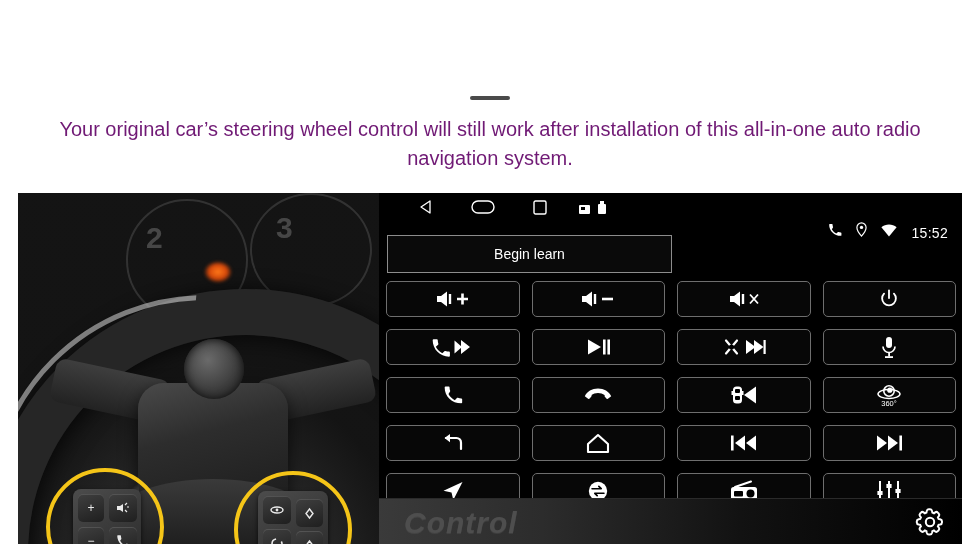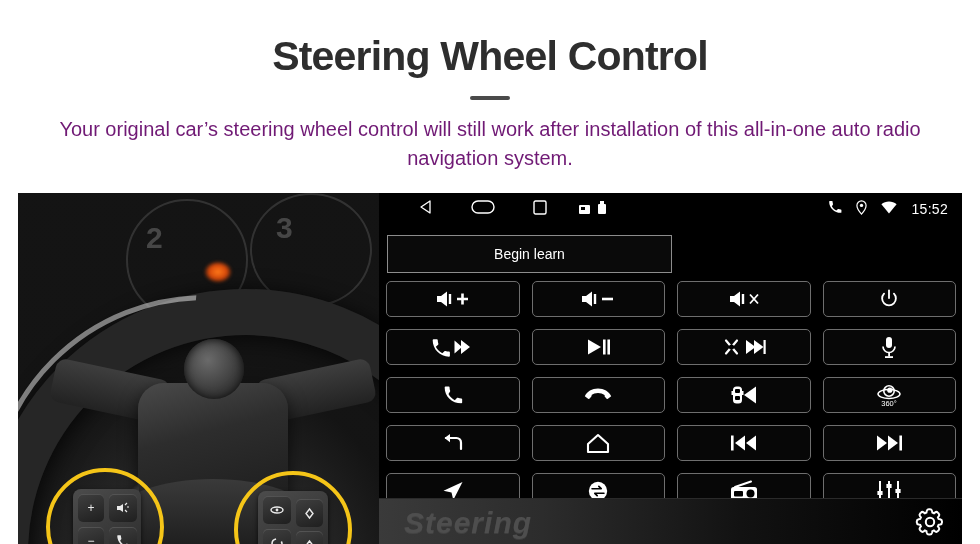--- a/index.html
+++ b/index.html
@@ -84,21 +84,21 @@
   .ring{position:absolute;border-radius:50%;border:4px solid #f5c518;box-sizing:border-box;}
   .ring.left{left:28px;top:275px;width:118px;height:118px;}
   .ring.right{left:216px;top:278px;width:118px;height:118px;}
 
   
   .screen{
     position:absolute;left:379px;top:193px;width:583px;height:351px;background:#000;
   }
   .statusbar{position:absolute;left:0;top:0;width:583px;height:32px;}
   .nav-icons{position:absolute;left:40px;top:0;height:32px;display:flex;align-items:center;gap:38px;}
-  .sb-right{position:absolute;right:14px;top:0;height:32px;display:flex;align-items:center;gap:14px;}
+  .sb-right{position:absolute;right:14px;top:16px;height:32px;display:flex;align-items:flex-end;gap:14px;}
   .clock{color:#fff;font-size:14px;letter-spacing:.3px;}
   .sys-icons{position:absolute;left:200px;top:0;height:32px;display:flex;align-items:center;gap:8px;}
 
   .learn-btn{
     position:absolute;left:8px;top:42px;width:283px;height:36px;
     border:1px solid #8c8c8c;border-radius:0;background:#0a0a0a;color:#fff;
     font-size:14px;display:flex;align-items:center;justify-content:center;
   }
   .grid{
     position:absolute;left:7px;top:88px;width:570px;
@@ -119,21 +119,20 @@
     position:absolute;left:25px;top:7px;font-size:30px;font-style:italic;font-weight:bold;
     color:#4e4e4e;letter-spacing:1px;
     text-shadow:0 1px 0 rgba(255,255,255,.07);
   }
   .gear{position:absolute;right:16px;top:7px;width:32px;height:32px;color:#fff;}
 </style>
 </head>
 <body>
 
 <div class="header">
-  <div class="page-title">Steering Wheel Control</div>
   <div class="title-rule"></div>
   <div class="subtitle">Your original car’s steering wheel control will still work after installation of this all-in-one auto radio navigation system.</div>
 </div>
 
 <div class="photo">
   <div class="wheel-bg"></div>
   <div class="dial d1"></div>
   <div class="dial d2"></div>
   <div class="dial-num" style="left:128px;top:28px;">2</div>
   <div class="dial-num" style="left:258px;top:18px;">3</div>
@@ -426,21 +425,21 @@
         <rect x="2" y="8" width="2.6" height="6" fill="#fff"></rect>
         <rect x="7" y="4.5" width="2.6" height="13" fill="#fff"></rect>
         <rect x="12" y="1" width="2.6" height="20" fill="#fff"></rect>
         <rect x="17" y="4.5" width="2.6" height="13" fill="#fff"></rect>
         <rect x="22" y="8" width="2.6" height="6" fill="#fff"></rect>
       </svg>
     </div>
   </div>
 
   <div class="bottombar">
-    <div class="brand">Steering</div>
+    <div class="brand">Control</div>
     <span class="gear">
       <svg width="32" height="32" viewBox="0 0 32 32">
         <path d="M16 3.2c1.2 0 1.9.9 2.1 1.9l.25 1.5 1.6.68 1.25-.95c.8-.6 1.9-.5 2.6.3l.85.85c.75.75.8 1.8.2 2.6l-.95 1.25.68 1.6 1.5.25c1 .2 1.9.9 1.9 2.1v1.2c0 1.2-.9 1.9-1.9 2.1l-1.5.25-.68 1.6.95 1.25c.6.8.55 1.85-.2 2.6l-.85.85c-.7.8-1.8.9-2.6.3l-1.25-.95-1.6.68-.25 1.5c-.2 1-.9 1.9-2.1 1.9h-1.2c-1.2 0-1.9-.9-2.1-1.9l-.25-1.5-1.6-.68-1.25.95c-.8.6-1.9.5-2.6-.3l-.85-.85c-.75-.75-.8-1.8-.2-2.6l.95-1.25-.68-1.6-1.5-.25c-1-.2-1.9-.9-1.9-2.1v-1.2c0-1.2.9-1.9 1.9-2.1l1.5-.25.68-1.6-.95-1.25c-.6-.8-.55-1.85.2-2.6l.85-.85c.7-.8 1.8-.9 2.6-.3l1.25.95 1.6-.68.25-1.5c.2-1 .9-1.9 2.1-1.9z" fill="none" stroke="#fff" stroke-width="2"></path>
         <circle cx="16" cy="16" r="4.2" fill="none" stroke="#fff" stroke-width="2"></circle>
       </svg>
     </span>
   </div>
 </div>
 
 </body></html>

